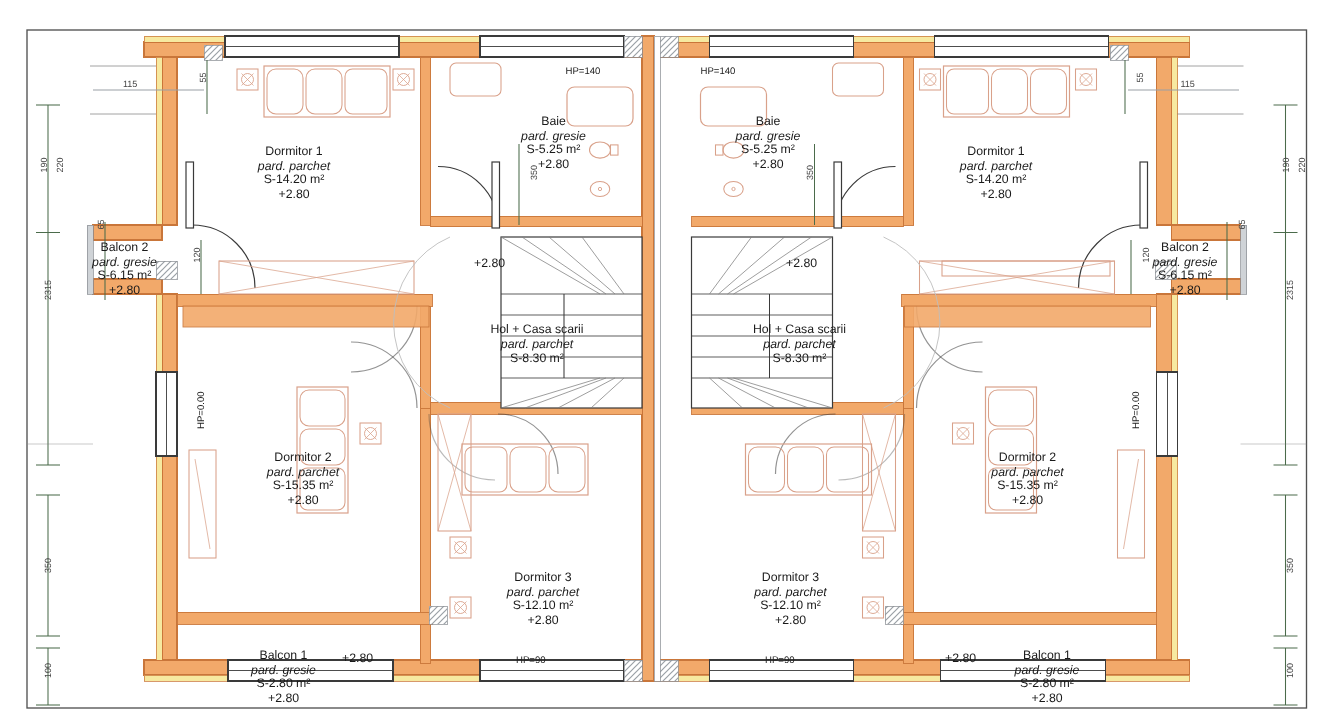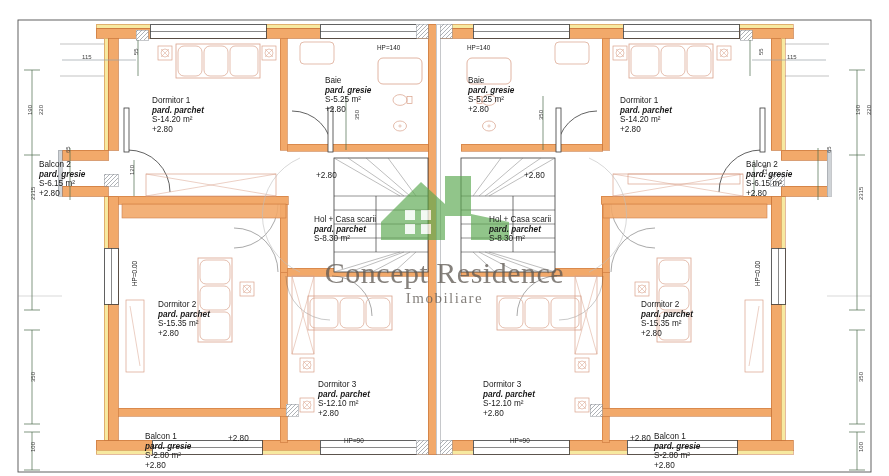--- a/index.html
+++ b/index.html
@@ -23,24 +23,25 @@
   .lbl {
     position: absolute;
     font-family: "Liberation Sans", sans-serif;
     color: #111111;
     white-space: nowrap;
     line-height: 1.18;
     pointer-events: none;
   }
   .room-label {
     font-size: 8.2px;
+    text-align: center;
     color: #1a1a1a;
   }
   .room-label .ln1 { font-style: normal; }
-  .room-label .ln2 { font-style: italic; font-weight: bold; }
+  .room-label .ln2 { font-style: italic; }
   .room-label .ln3 { }
   .room-label .ln4 { font-style: normal; }
   .lvl {
     position: absolute;
     font-size: 8.2px;
     color: #1a1a1a;
   }
   .dimtext {
     position: absolute;
     font-size: 6px;
@@ -360,31 +361,20 @@
       <rect x="18" y="20" width="853" height="452" fill="none" stroke="#333333" stroke-width="0.9"></rect>
       <line x1="60" y1="44" x2="104" y2="44"></line>
       <line x1="60" y1="76" x2="104" y2="76"></line>
       <line x1="785" y1="44" x2="829" y2="44"></line>
       <line x1="785" y1="76" x2="829" y2="76"></line>
       <line x1="18" y1="296" x2="62" y2="296" opacity="0.6"></line>
       <line x1="827" y1="296" x2="871" y2="296" opacity="0.6"></line>
     </g>
   </svg>
 
-  <div class="wm" style="left:0; top:170px; width:889px; text-align:center;">
-    <svg width="140" height="86" viewBox="0 0 140 86" style="display:block;margin:0 auto;opacity:.78">
-      <path d="M6,52 L46,12 L70,34 L70,6 L96,6 L96,44 L134,52 L134,70 L96,70 L96,46 L70,46 L70,70 L6,70 Z" fill="#5aa84f" opacity="0.85"></path>
-      <rect x="30" y="40" width="10" height="10" fill="#ffffff" opacity="0.9"></rect>
-      <rect x="46" y="40" width="10" height="10" fill="#ffffff" opacity="0.9"></rect>
-      <rect x="30" y="54" width="10" height="10" fill="#ffffff" opacity="0.9"></rect>
-      <rect x="46" y="54" width="10" height="10" fill="#ffffff" opacity="0.9"></rect>
-    </svg>
-    <div class="wm-text wm-main">Concept Residence</div>
-    <div class="wm-text wm-sub">Imobiliare</div>
-  </div>
 
   <div id="room-labels">
       <div class="lbl room-label" style="left: 152px; top: 96px; width: 88px;">
         <div class="ln1">Dormitor 1</div>
         <div class="ln2">pard. parchet</div>
         <div class="ln3">S-14.20 m²</div>
         <div class="ln4">+2.80</div>
       </div>
       <div class="lbl room-label" style="left: 325px; top: 76px; width: 88px;">
         <div class="ln1">Baie</div>

